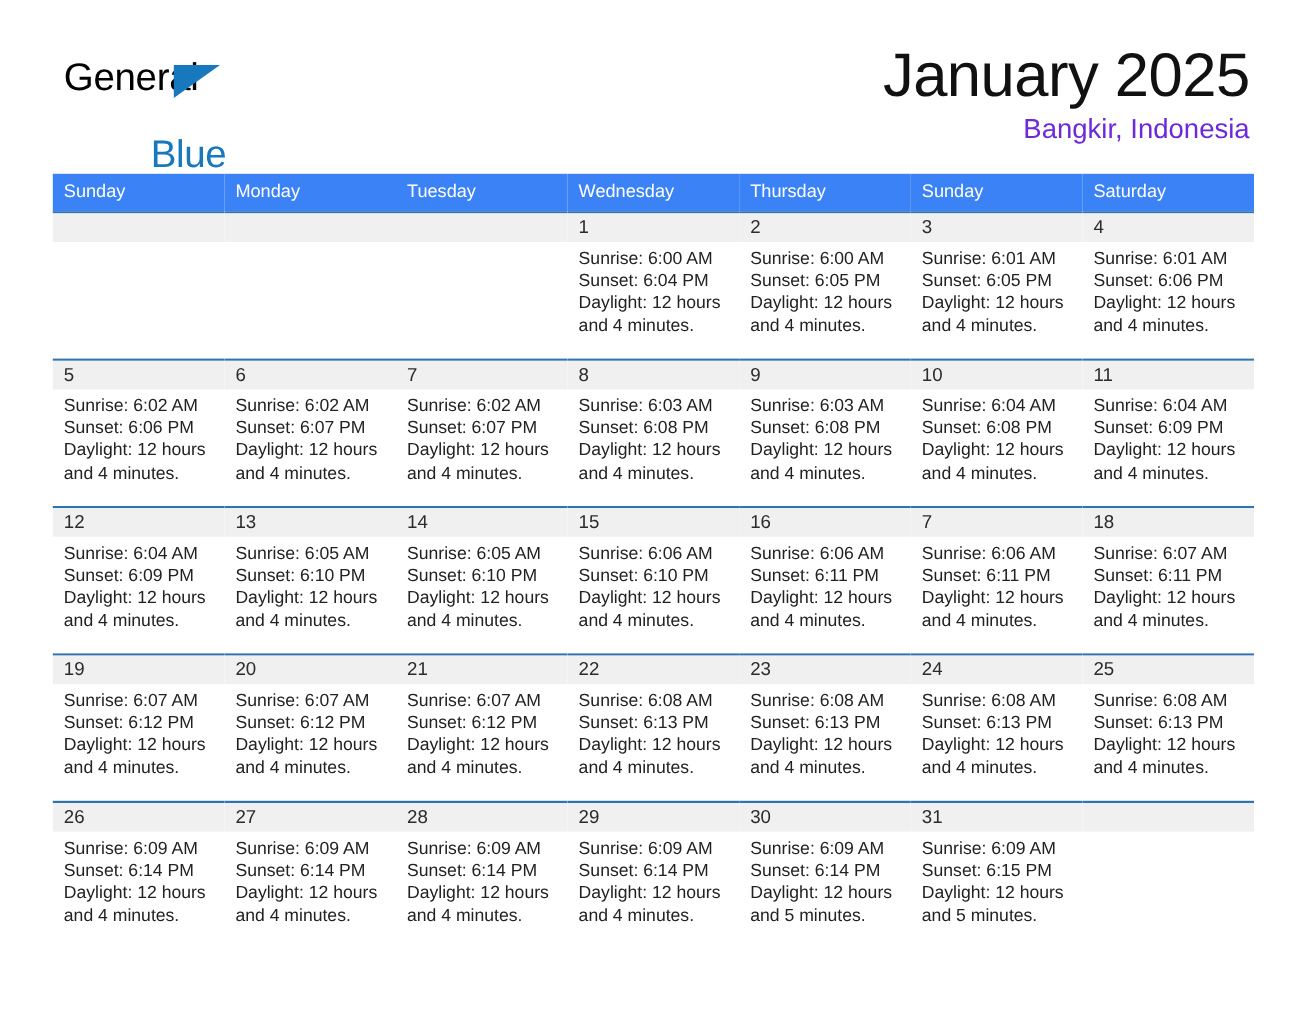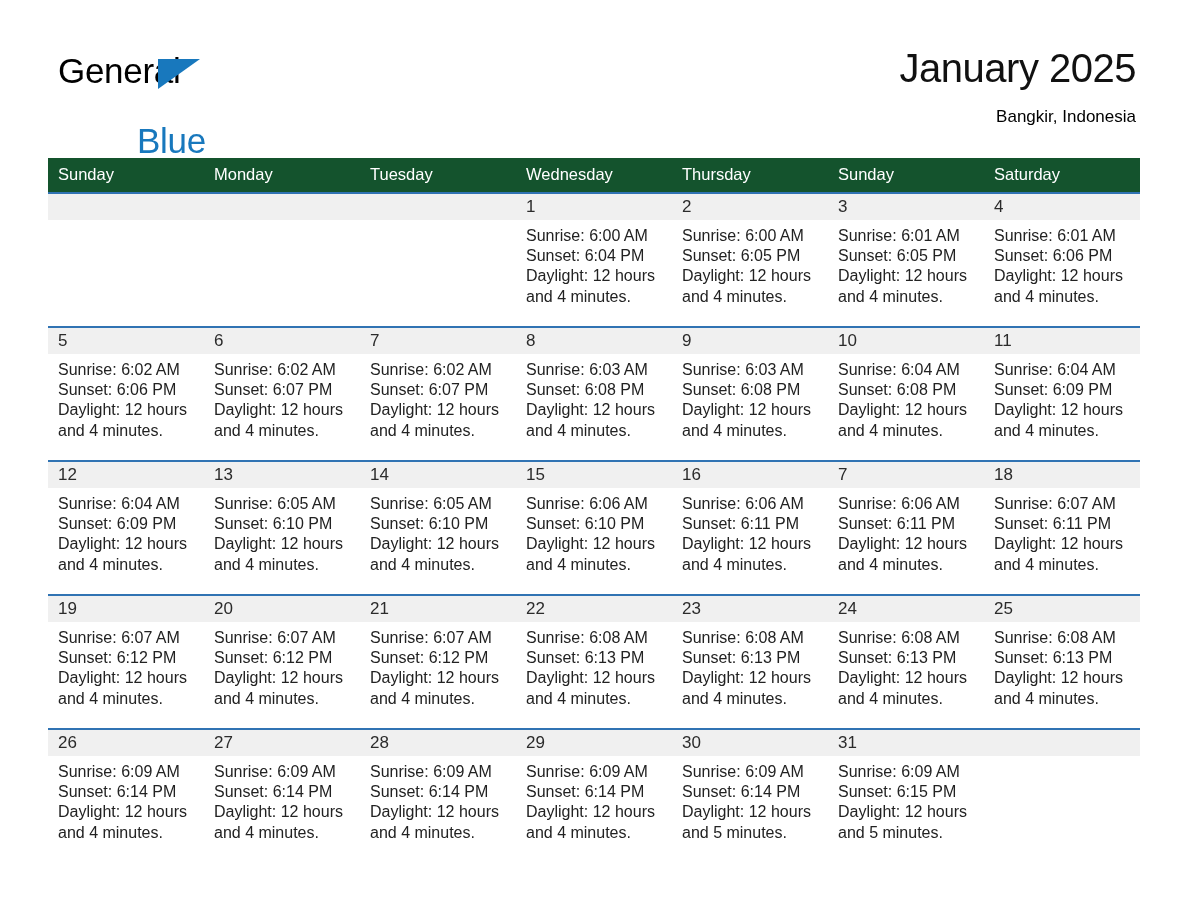--- a/index.html
+++ b/index.html
@@ -69,46 +69,46 @@
     margin-top: 35px;
   }
 
   .title-block {
     position: absolute;
     right: 4px;
     top: 0;
     text-align: right;
   }
   .cal-title {
-    font-size: 40px;
+    font-size: 56px;
     line-height: 56px;
     font-weight: normal;
     color: #111111;
     letter-spacing: -0.5px;
   }
   .cal-subtitle {
-    font-size: 17px;
+    font-size: 25px;
     line-height: 34px;
     font-weight: normal;
-    color: #000000;
+    color: #6d28d9;
     margin-top: 4px;
   }
 
   
   .calendar {
     position: absolute;
     left: 48px;
     top: 158px;
     width: 1092px;
     border-collapse: collapse;
     table-layout: fixed;
   }
 
   .calendar th {
-    background: #14532d;
+    background: #3b82f6;
     color: #ffffff;
     font-weight: normal;
     font-size: 16.5px;
     text-align: left;
     padding: 7px 0 8px 10px;
     height: 18px;
     vertical-align: middle;
     border: none;
   }
 

